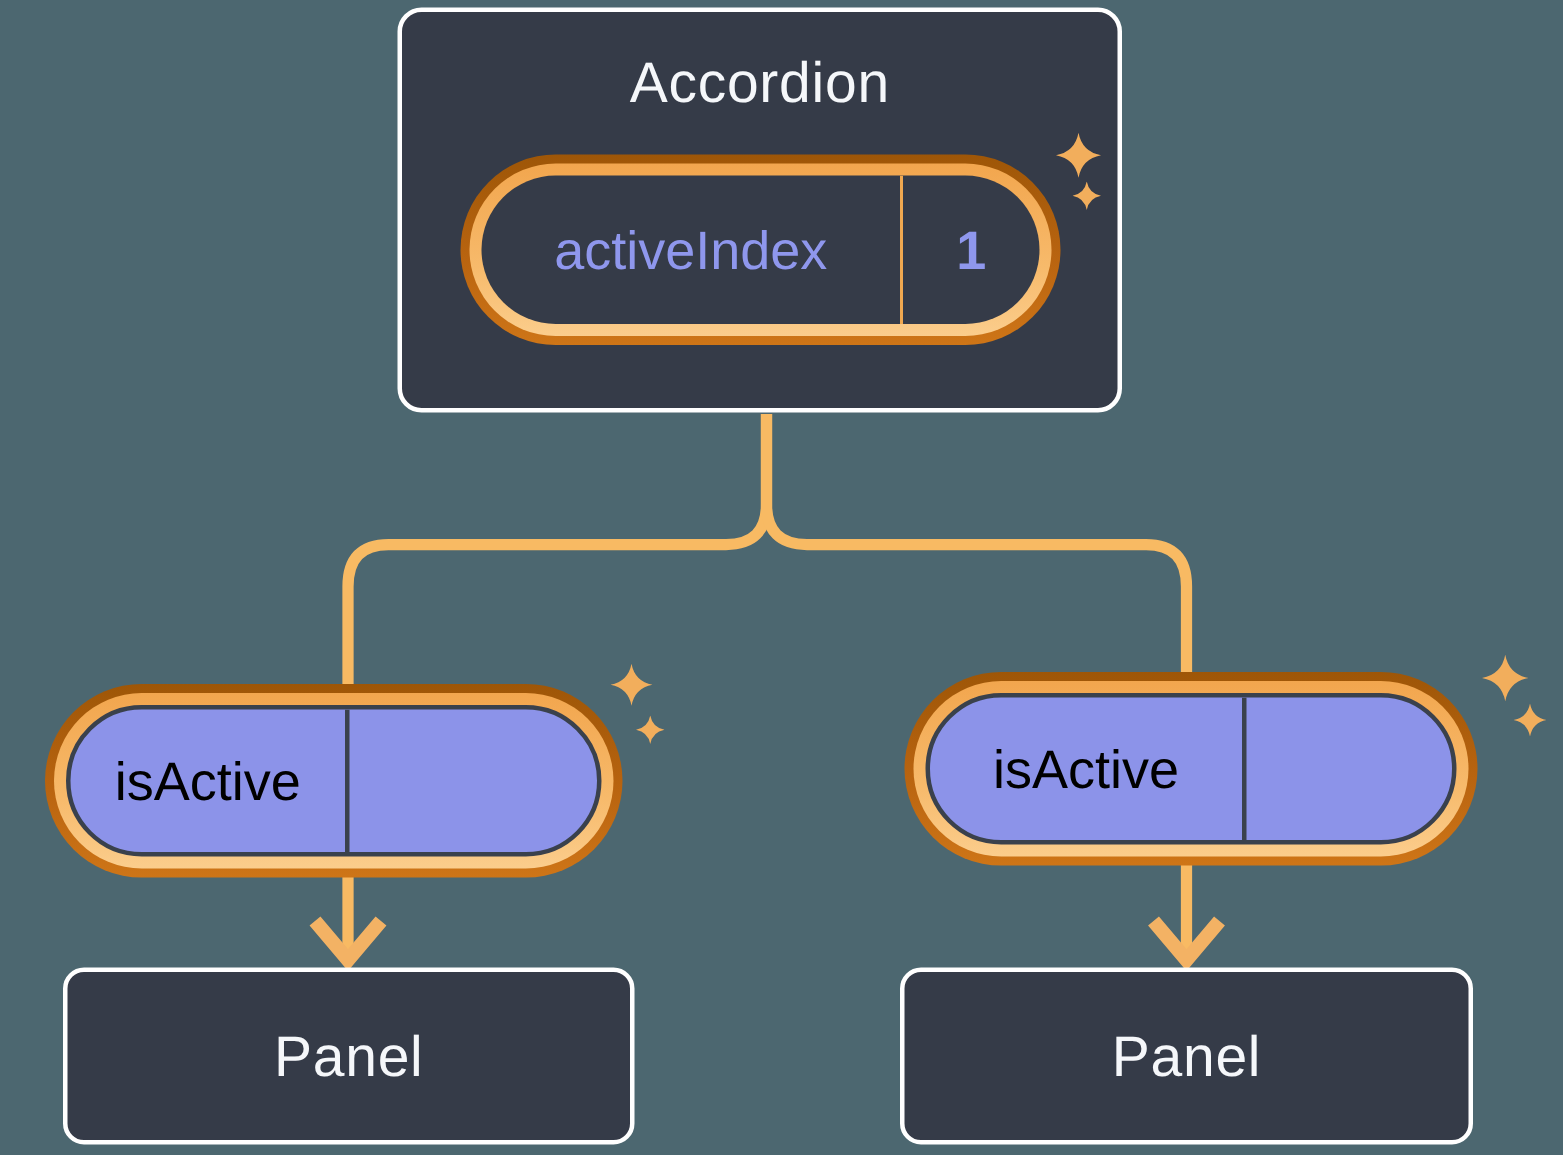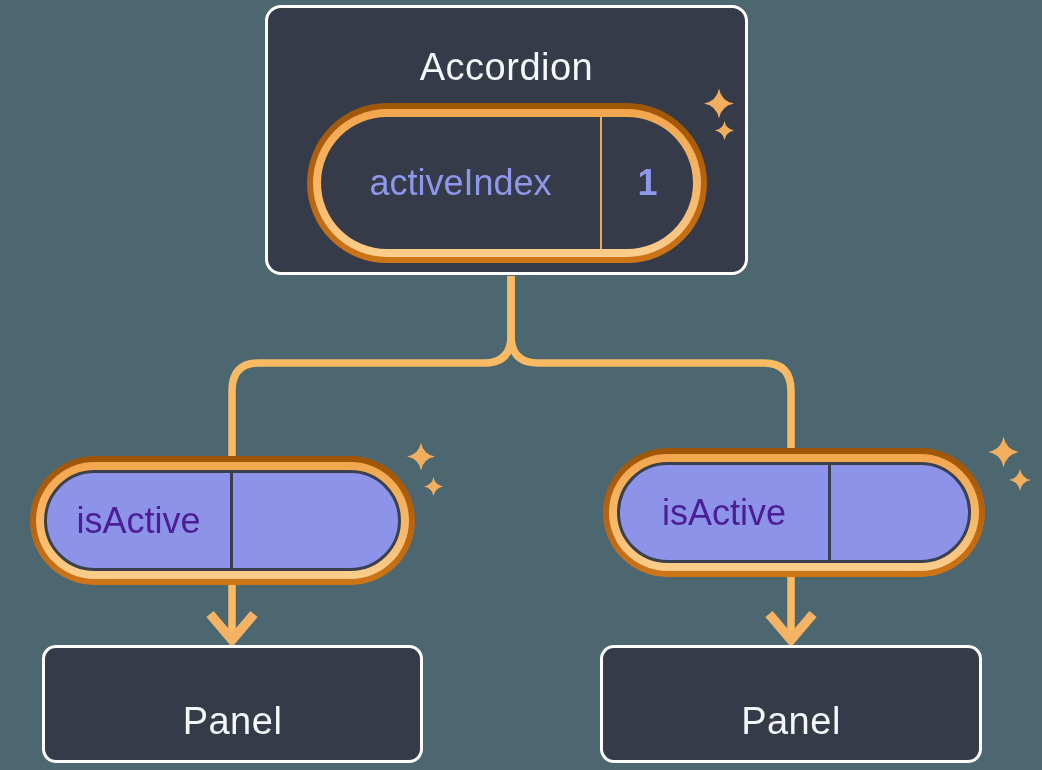--- a/index.html
+++ b/index.html
@@ -13,21 +13,21 @@
 
   
   .node{
     position:absolute;background:#353B48;border:3px solid #FFFFFF;
     border-radius:16px;
   }
   .node-title{
     position:absolute;left:0;right:0;text-align:center;
     color:#F5F7FA;font-size:38px;letter-spacing:.5px;
   }
-  .panel .node-title{top:52px;}
+  .panel .node-title{top:36px;}
 
   
   .ring-outer{
     position:absolute;border-radius:999px;padding:6px;
     background:linear-gradient(180deg,#9E5607 0%,#B96410 55%,#CE7517 100%);
   }
   .ring-band{
     width:100%;height:100%;border-radius:999px;padding:8px;
     background:linear-gradient(180deg,#F2A64E 0%,#F7BA6B 60%,#FBCD8C 100%);
   }
@@ -35,21 +35,21 @@
   .core{
     width:100%;height:100%;border-radius:999px;display:flex;align-items:stretch;
     overflow:hidden;
   }
   .core-state{background:#353B48;}
   .core-prop{background:#8C93E9;border:3px solid #3A414C;}
   .cell{display:flex;align-items:center;justify-content:center;}
   .cell-label{flex:1 1 auto;}
   .cell-value{font-weight:bold;}
   .state-pill-text{color:#8F97ED;font-size:36px;}
-  .prop-pill-text{color:#4c1d95;font-size:36px;}
+  .prop-pill-text{color:#000000;font-size:36px;}
   .divider-state{width:2px;background:#F0A850;}
   .divider-prop{width:3px;background:#3A414C;}
 
   .sparkle{position:absolute;}
 </style>
 </head>
 <body>
 
 <div class="stage">
 
@@ -58,24 +58,24 @@
       <path d="M511 276 L511 336 Q511 363 484 363 L259 363 Q232 363 232 391 L232 637"></path>
       <path d="M511 276 L511 336 Q511 363 538 363 L764 363 Q791 363 791 391 L791 637"></path>
     </g>
     <g stroke="#F3B264" stroke-width="9.5" fill="none" stroke-linejoin="miter" stroke-miterlimit="8">
       <path d="M210 614 L232 640 L254 614"></path>
       <path d="M769 614 L791 640 L813 614"></path>
     </g>
   </svg>
 
   <div class="node" style="left:265px;top:5px;width:483px;height:270px;">
-    <div class="node-title" style="top:38px;">Accordion</div>
+    <div class="node-title" style="top:27px;">Accordion</div>
   </div>
 
-  <div class="ring-outer" style="left:307px;top:103px;width:400px;height:160px;">
+  <div class="ring-outer" style="left:307px;top:103px;width:400px;height:127px;">
     <div class="ring-band">
       <div class="core core-state">
         <div class="cell cell-label state-pill-text">activeIndex</div>
         <div class="divider-state"></div>
         <div class="cell cell-value state-pill-text" style="width:91px;">1</div>
       </div>
     </div>
   </div>
 
   <div class="ring-outer" style="left:30px;top:456px;width:385px;height:129px;">

